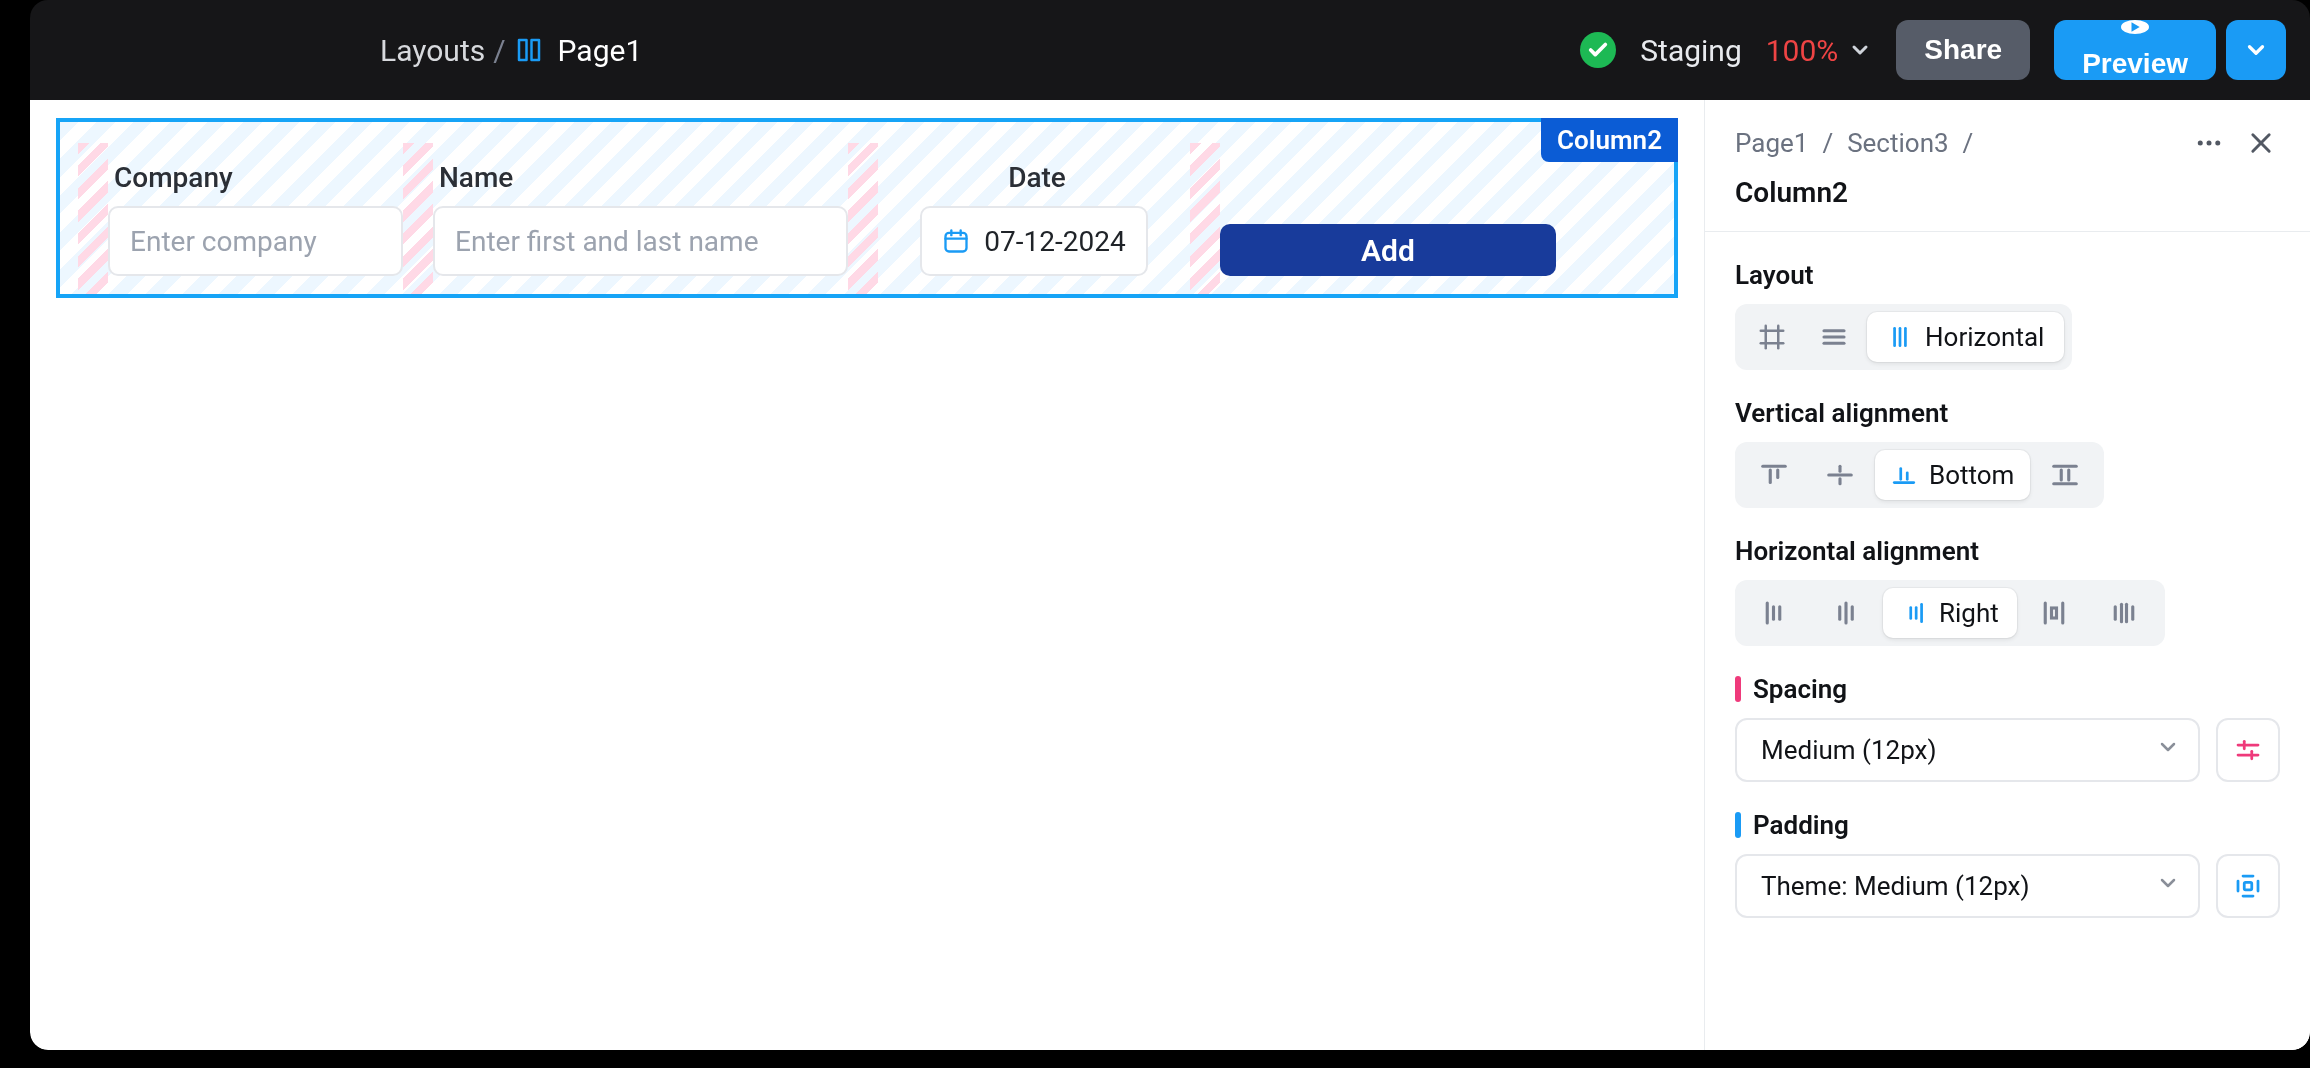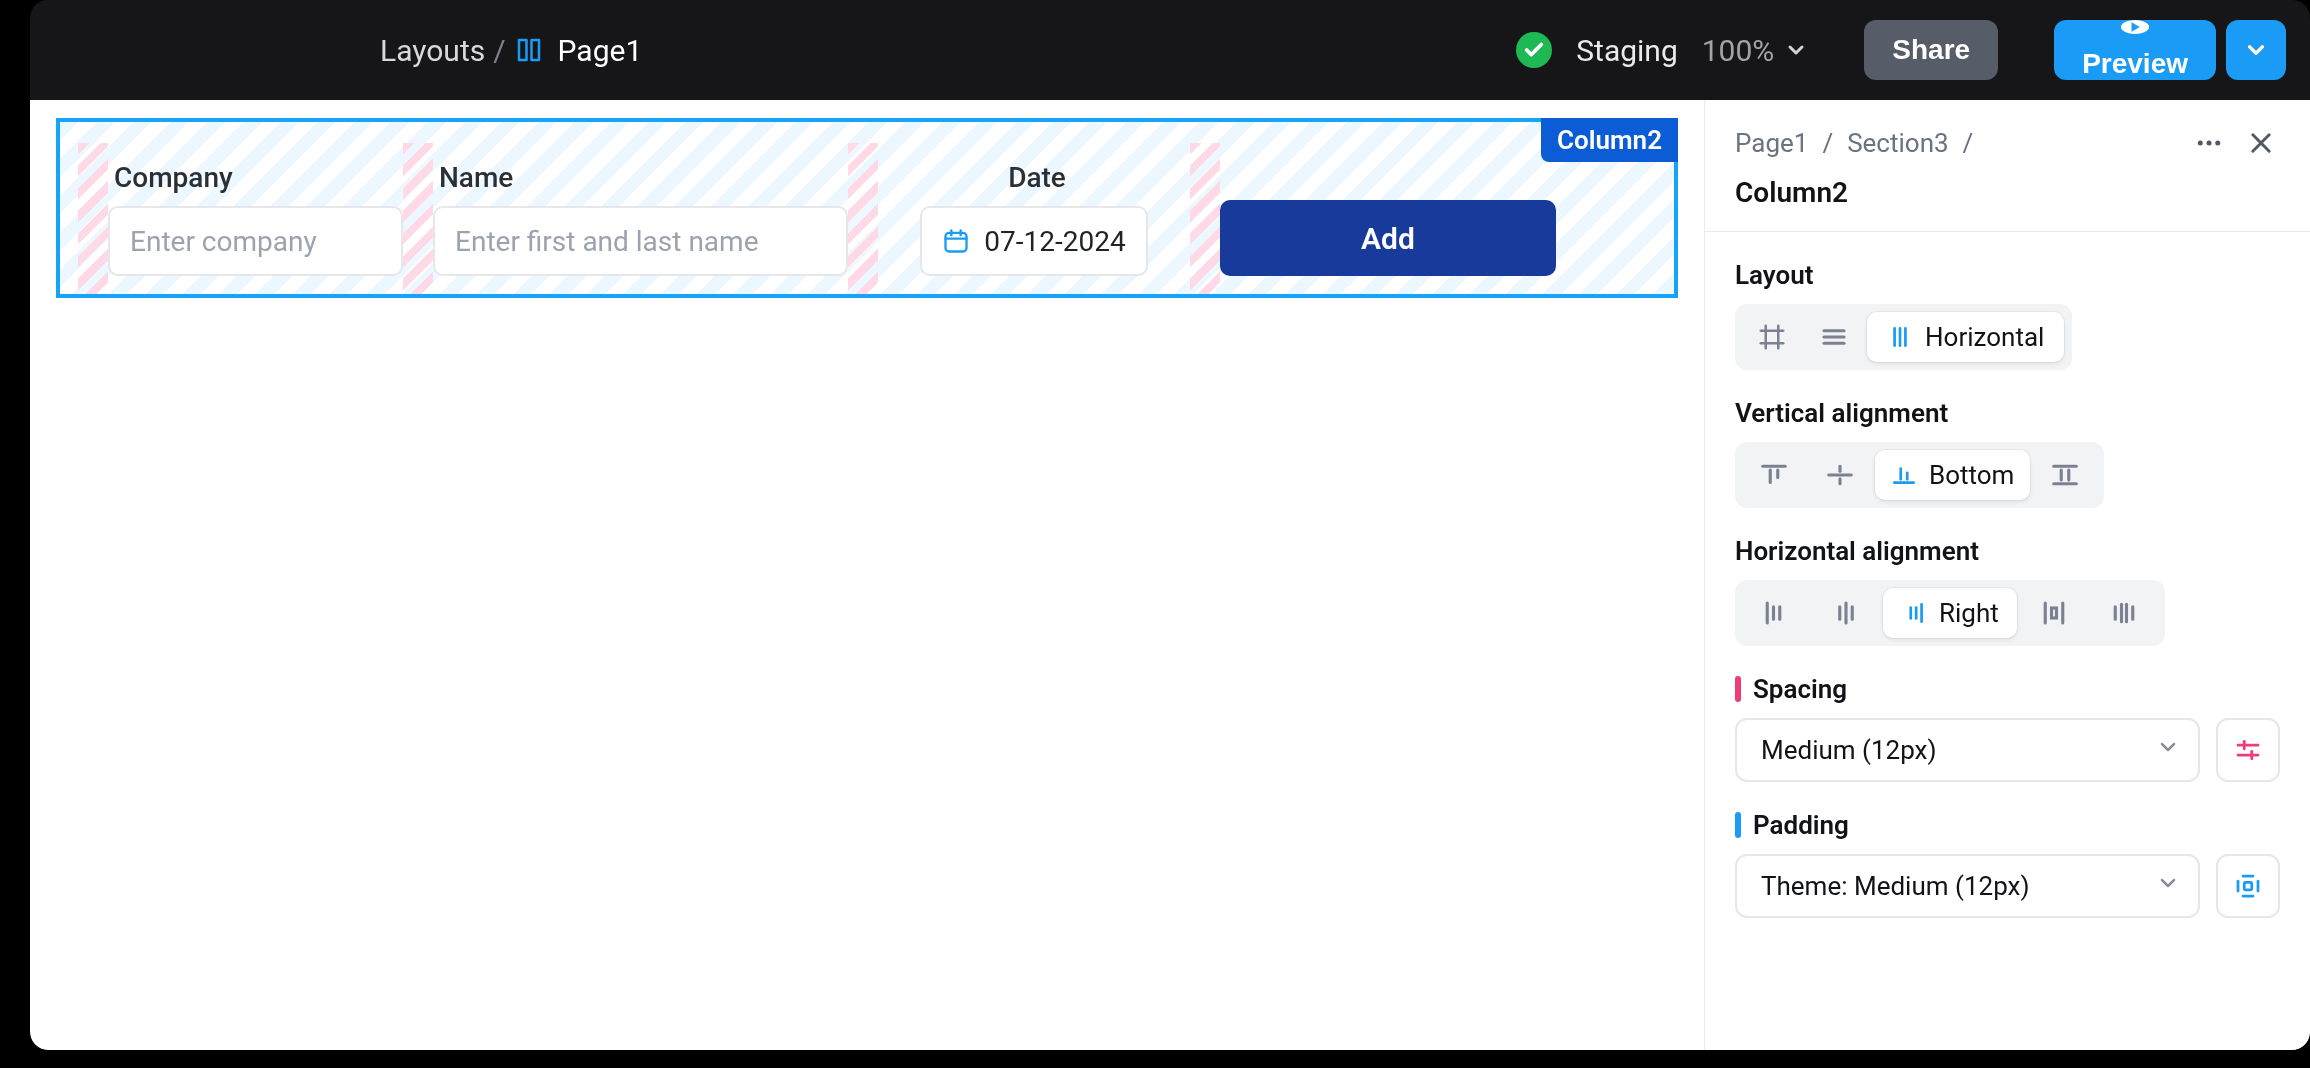--- a/index.html
+++ b/index.html
@@ -60,27 +60,27 @@
     margin-left: auto;
     display: flex; align-items: center; gap: 24px;
   }
   .check-badge {
     width: 36px; height: 36px; border-radius: 50%;
     background: #1db954;
     display: flex; align-items: center; justify-content: center;
     color: #fff;
   }
   .env-label { font-size: 30px; color: #e8eaee; }
-  .zoom { display: flex; align-items: center; gap: 10px; font-size: 30px; color: #a3a3a3; }
+  .zoom { display: flex; align-items: center; gap: 10px; font-size: 30px; color: #ef4444; }
   .btn {
     height: 60px; padding: 0 28px;
     border-radius: 12px;
     display: inline-flex; align-items: center; justify-content: center;
     font-size: 28px; font-weight: 600;
-    color: #fff; border: none; cursor: pointer; margin-left: 32px;
+    color: #fff; border: none; cursor: pointer;
   }
   .btn.share { background: #565c68; }
   .btn.preview {
     background: var(--accent-blue);
     gap: 14px;
     padding-left: 28px;
     flex-direction: column;
   }
   .btn.preview .play {
     width: 28px; height: 28px; border-radius: 50%; background: #fff;
@@ -166,21 +166,21 @@
     display: flex; align-items: center;
     padding: 0 20px;
     font-size: 28px;
     color: var(--text-light);
     gap: 14px;
   }
   .input.has-value { color: var(--text-dark); }
   .cal-icon { color: var(--accent-blue); display:inline-flex; }
 
   .add-btn {
-    height: 76px; width: 100%;
+    height: 52px; width: 100%;
     border-radius: 10px;
     background: var(--primary-blue);
     color: #fff; font-size: 30px; font-weight: 600;
     display:flex; align-items:center; justify-content:center;
     cursor:pointer;
   }
 
   
   .panel {
     position: absolute;

